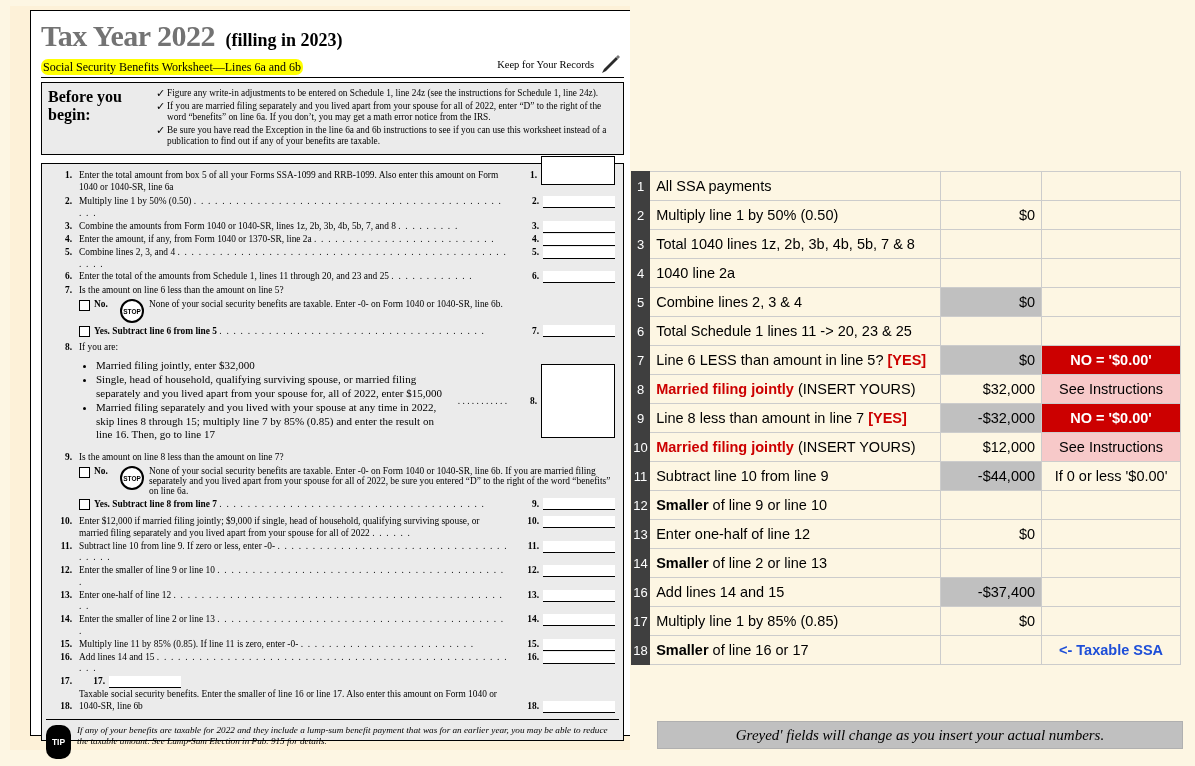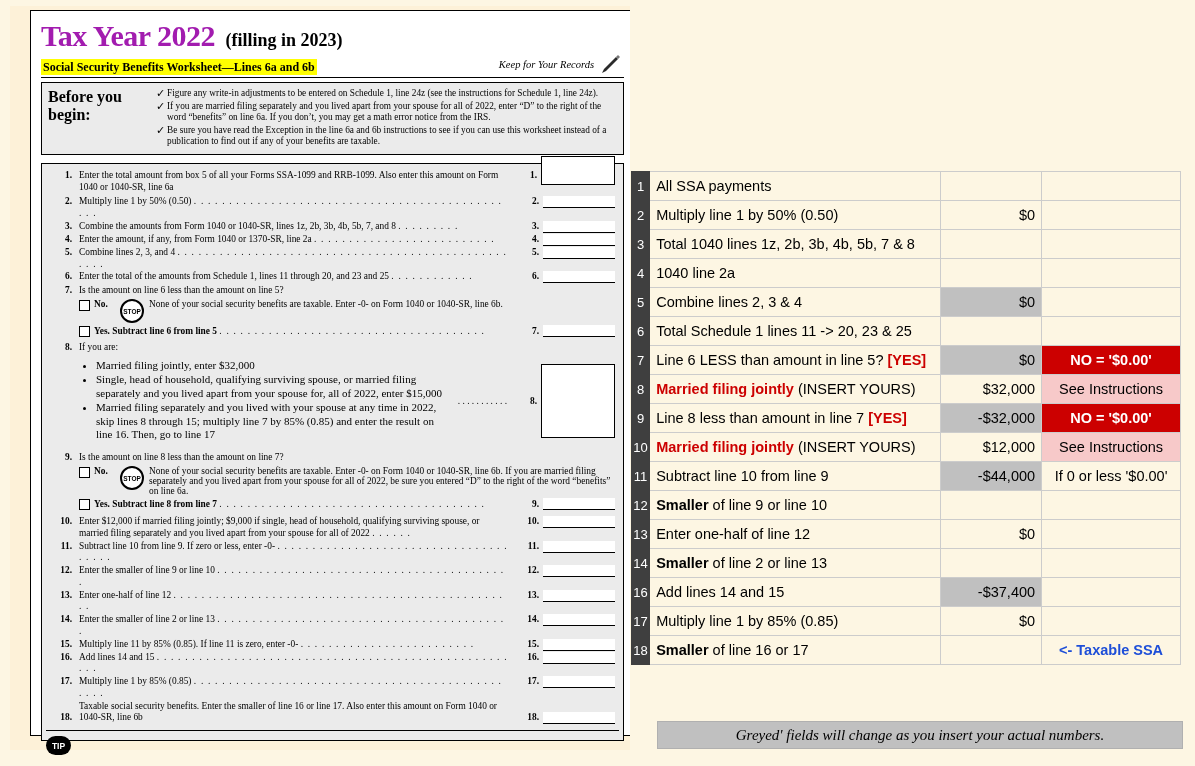--- a/index.html
+++ b/index.html
@@ -21,36 +21,37 @@
   }
   .right-panel{
     position:absolute;left:630px;top:0;width:565px;height:766px;
     background:#fdf6e3;
   }
 
   
   .title-row{padding:8px 10px 0 10px;}
   .title-main{
     font-family:"Liberation Serif", serif;
-    font-weight:bold;font-size:30px;color:#a21caf;letter-spacing:-0.5px;
+    font-weight:bold;font-size:30px;color:#737373;letter-spacing:-0.5px;
     display:inline-block;
   }
   .title-sub{
     font-family:"Liberation Serif", serif;
     font-weight:bold;font-size:18px;color:#000;margin-left:6px;
   }
   .yellow-bar{
     margin:4px 10px 0 10px;height:17px;position:relative;
   }
   .yellow-bar .hl{
-    background:#ffff00;font-weight:bold;font-size:12px;padding:1px 2px;
-    font-family:"Liberation Serif", serif;
+    background:#ffff00;font-weight:normal;font-size:12px;padding:1px 2px;
+    font-family:"Liberation Serif", serif;
+    border-radius:7px;
   }
   .keep{
-    position:absolute;right:30px;top:2px;font-style:italic;font-size:10.5px;
+    position:absolute;right:30px;top:2px;font-size:10.5px;
     font-family:"Liberation Serif", serif;
     margin-left:16px;
   }
   .pen-icon{position:absolute;right:2px;top:-2px;}
   .hr-black{margin:3px 10px 0 10px;border-top:1.5px solid #000;}
 
   
   .begin-box{
     margin:4px 10px 0 10px;border:1px solid #000;background:#ebebeb;
     display:flex;padding:5px 6px;
@@ -86,21 +87,21 @@
     width:20px;height:20px;border-radius:50%;background:#fff;border:2px solid #000;
     font-size:6.5px;font-weight:bold;display:flex;align-items:center;justify-content:center;
     flex:0 0 20px;margin-right:5px;font-family:"Liberation Sans",sans-serif;
   }
   .bullets{margin:4px;padding-left:13px;font-size:11px;line-height:1.22;}
   .bullets li{margin-bottom:1px;}
   .tip-row{
     display:flex;align-items:flex-start;margin-top:6px;border-top:1px solid #000;padding-top:5px;
   }
   .tip-badge{
-    width:25px;height:19px;border-radius:10px;background:#000;color:#fff;
+    width:25px;height:34px;border-radius:10px;background:#000;color:#fff;
     font-size:8.5px;font-weight:bold;display:flex;align-items:center;justify-content:center;
     flex:0 0 25px;margin-right:6px;font-family:"Liberation Sans",sans-serif;
   }
   .tip-text{font-size:9.2px;font-style:italic;line-height:1.25;}
 
   
   .table{
     position:absolute;left:631px;top:171px;width:550px;
     border-collapse:collapse;font-family:"Liberation Sans", sans-serif;
   }
@@ -298,33 +299,33 @@
           <div class="ln-blank"></div>
         </div>
         <div class="line">
           <div class="ln-no">16.</div>
           <div class="ln-txt"><span>Add lines 14 and 15</span> <span class="dots">. . . . . . . . . . . . . . . . . . . . . . . . . . . . . . . . . . . . . . . . . . . . . . . . . . . . .</span></div>
           <div class="ln-no2">16.</div>
           <div class="ln-blank"></div>
         </div>
         <div class="line">
           <div class="ln-no">17.</div>
-          <div class="ln-txt"><span>Multiply line 1 by 85% (0.85)</span> <span class="dots">. . . . . . . . . . . . . . . . . . . . . . . . . . . . . . . . . . . . . . . . . . . . . . . .</span></div>
           <div class="ln-no2">17.</div>
           <div class="ln-blank"></div>
         </div>
         <div class="line" style="align-items:flex-end;">
           <div class="ln-no">18.</div>
           <div class="ln-txt">Taxable social security benefits. Enter the smaller of line 16 or line 17. Also enter this amount on Form 1040 or 1040-SR, line 6b</div>
           <div class="ln-no2">18.</div>
           <div class="ln-blank"></div>
         </div>
 
         <div class="tip-row">
           <div class="tip-badge">TIP</div>
+          <div class="tip-text">If any of your benefits are taxable for 2022 and they include a lump-sum benefit payment that was for an earlier year, you may be able to reduce the taxable amount. See Lump-Sum Election in Pub. 915 for details.</div>
         </div>
 
       </div>
     </div>
   </div>
 
   <div class="right-panel"></div>
 
   <table class="table">
     <tbody>

